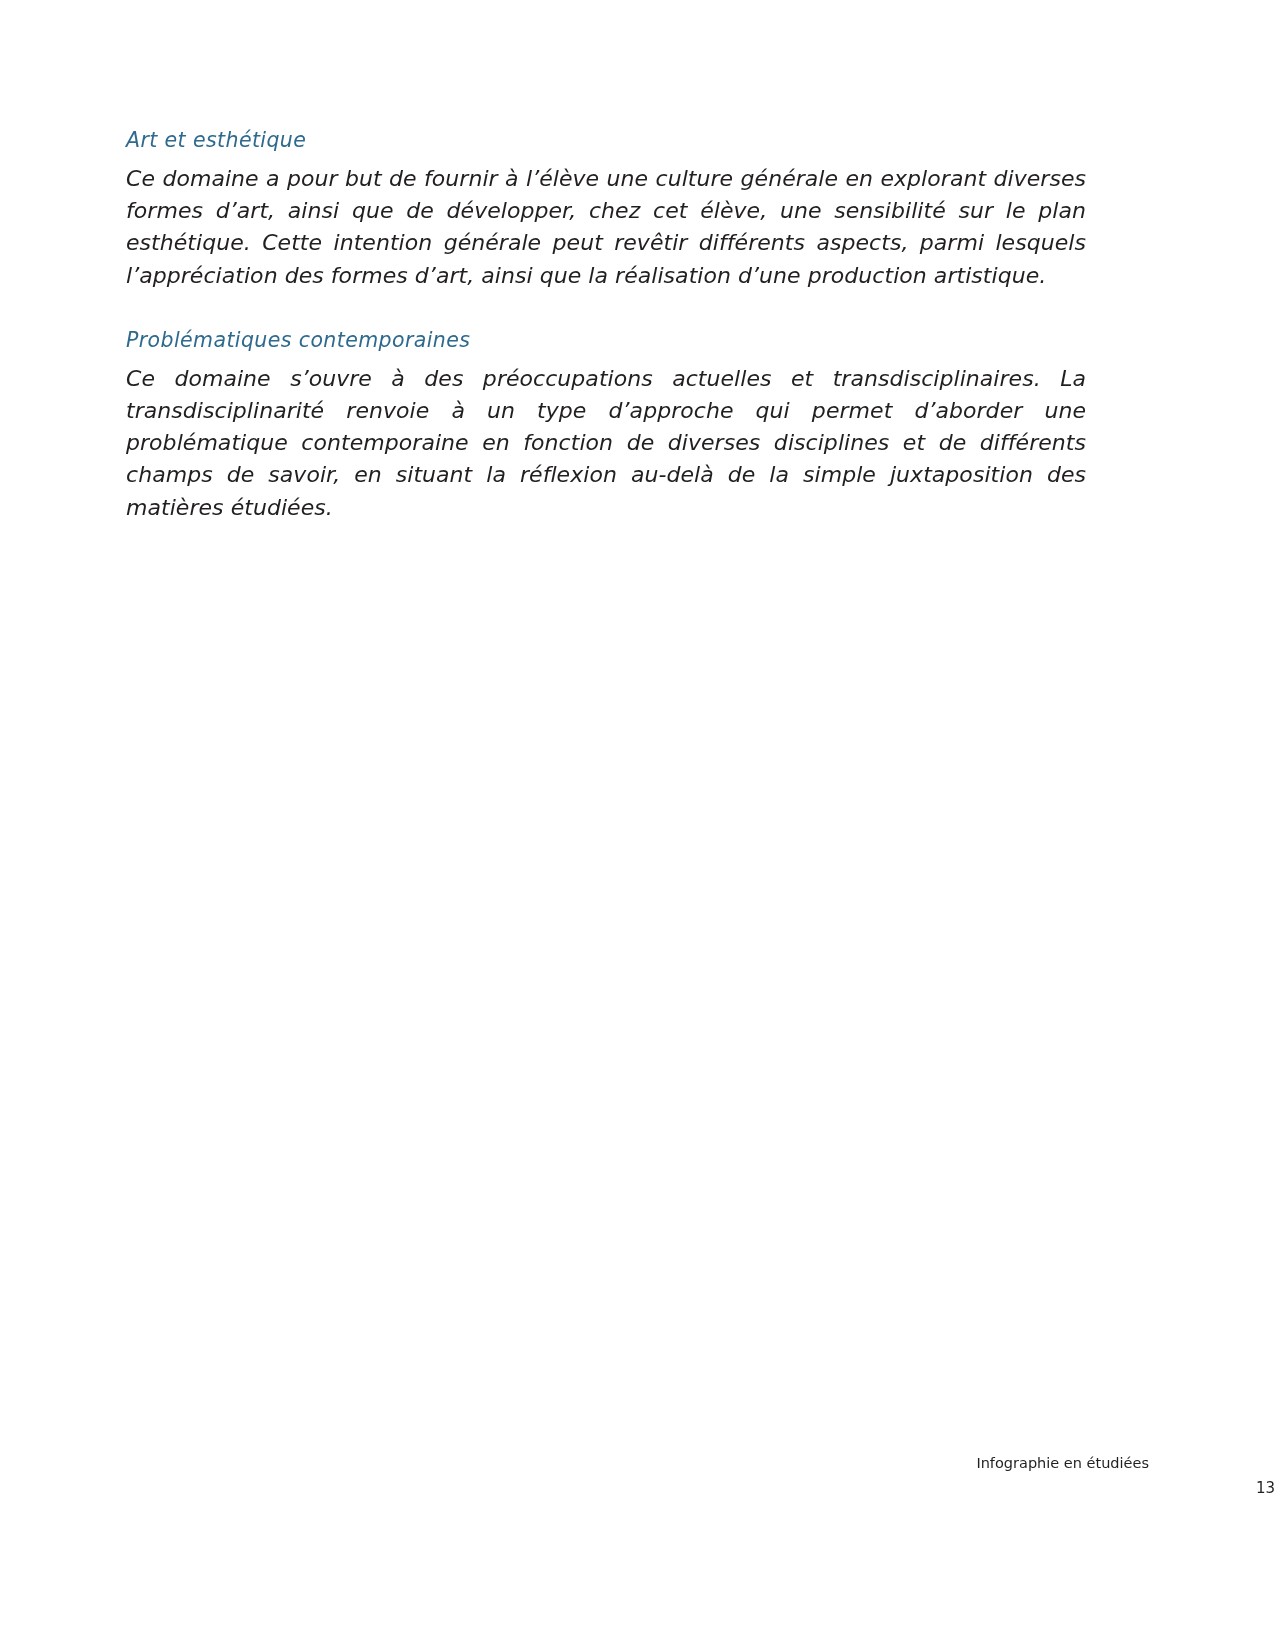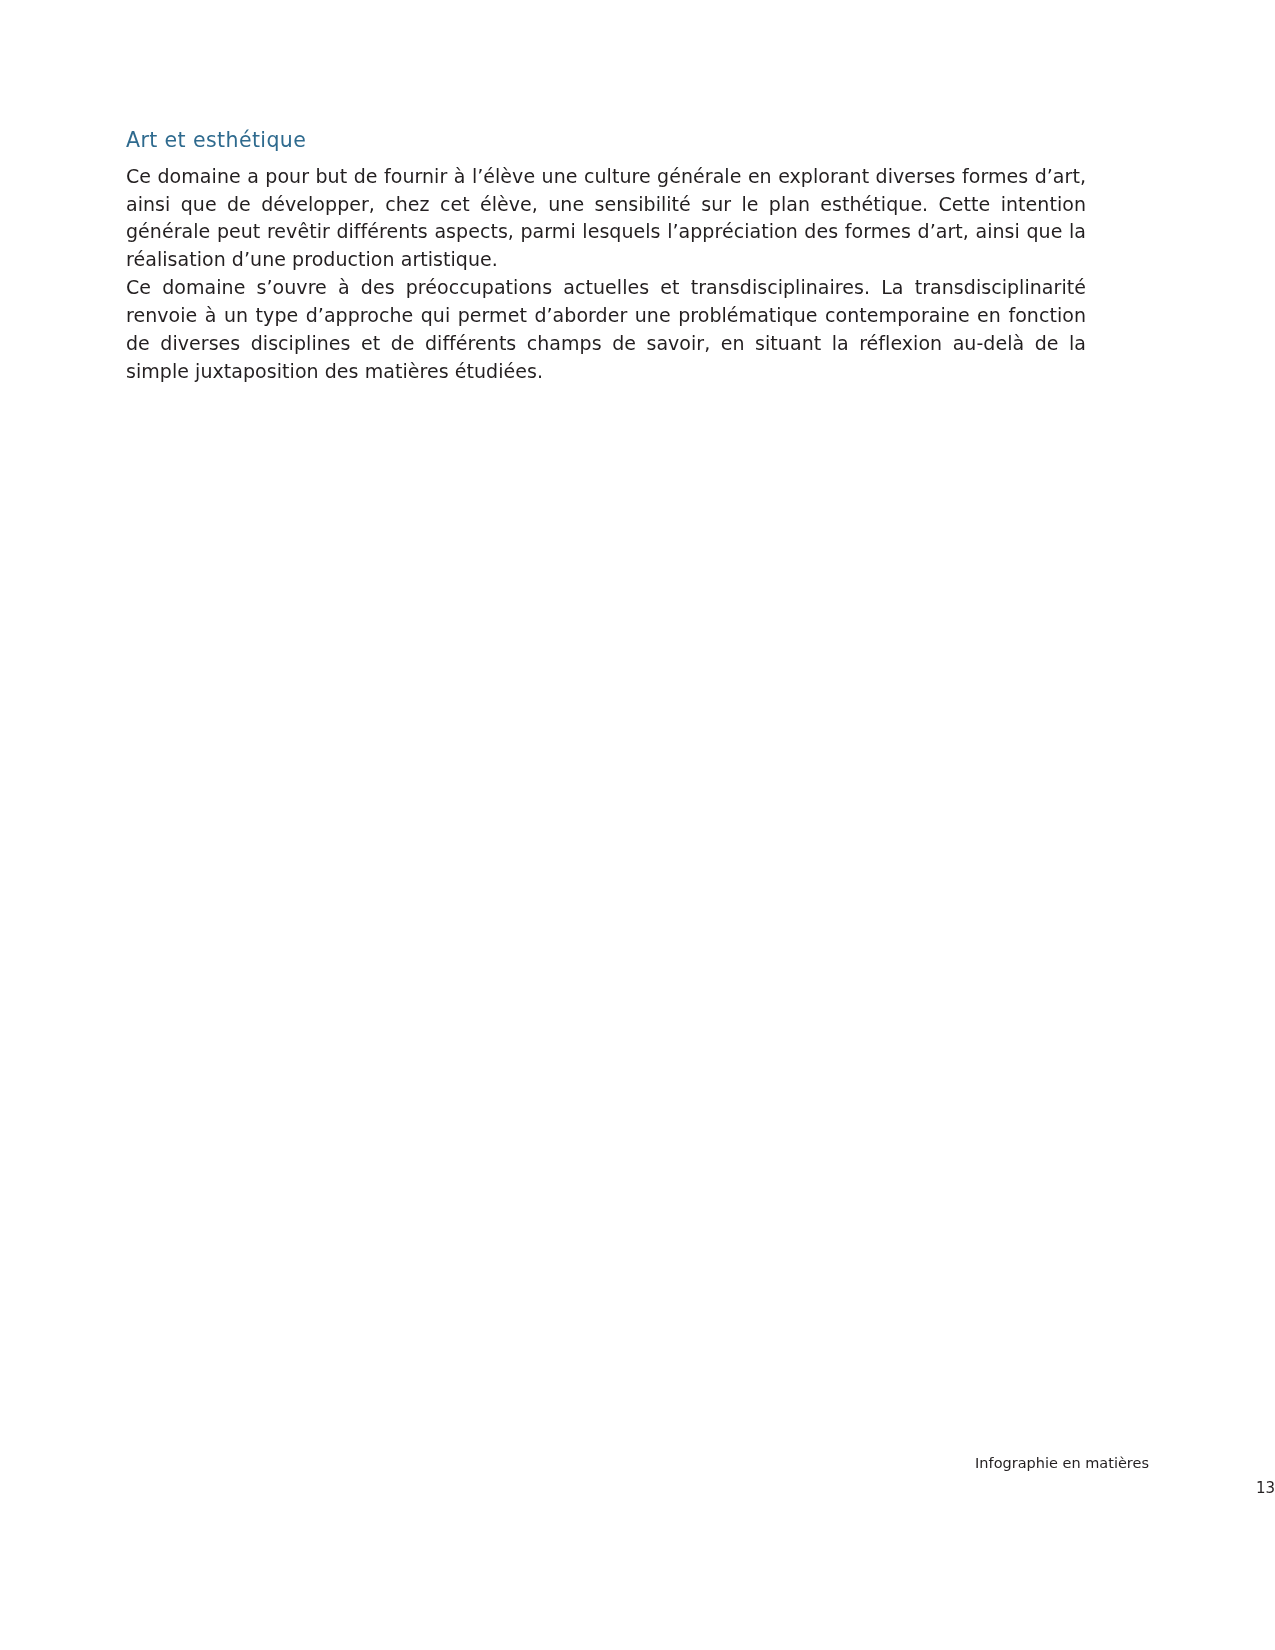--- a/index.html
+++ b/index.html
@@ -14,36 +14,37 @@
     background: #ffffff;
     font-family: "DejaVu Sans", sans-serif;
     box-sizing: border-box;
     overflow: hidden;
   }
   .content {
     position: absolute;
     left: 126px;
     top: 128px;
     width: 960px;
+    font-style: italic;
   }
   h2.section-heading {
     font-family: "DejaVu Sans", sans-serif;
     font-size: 20.5px;
     font-weight: 400;
     color: #2e6a8e;
     margin: 0 0 10px 0;
     letter-spacing: 0.4px;
     line-height: 1.2;
   }
   h2.section-heading.second {
     margin-top: 36px;
   }
   p.body-text {
     font-family: "DejaVu Sans", sans-serif;
-    font-size: 19px;
+    font-size: 22px;
     line-height: 1.47;
     color: #231f20;
     margin: 0;
     text-align: justify;
     text-justify: inter-word;
     letter-spacing: 0.05px;
   }
   .footer {
     position: absolute;
     left: 0;
@@ -75,23 +76,24 @@
 <body>
 
 <div class="page">
 
   <div class="content">
 
     <h2 class="section-heading">Art et esthétique</h2>
 
     <p class="body-text">Ce domaine a pour but de fournir à l’élève une culture générale en explorant diverses formes d’art, ainsi que de développer, chez cet élève, une sensibilité sur le plan esthétique. Cette intention générale peut revêtir différents aspects, parmi lesquels l’appréciation des formes d’art, ainsi que la réalisation d’une production artistique.</p>
 
+    <h2 class="section-heading second">Problématiques contemporaines</h2>
 
     <p class="body-text">Ce domaine s’ouvre à des préoccupations actuelles et transdisciplinaires. La transdisciplinarité renvoie à un type d’approche qui permet d’aborder une problématique contemporaine en fonction de diverses disciplines et de différents champs de savoir, en situant la réflexion au-delà de la simple juxtaposition des matières étudiées.</p>
 
   </div>
 
   <div class="footer">
-    <div class="footer-note">Infographie en matières</div>
+    <div class="footer-note">Infographie en étudiées</div>
     <div class="page-number">13</div>
   </div>
 
 </div>
 
 </body></html>

